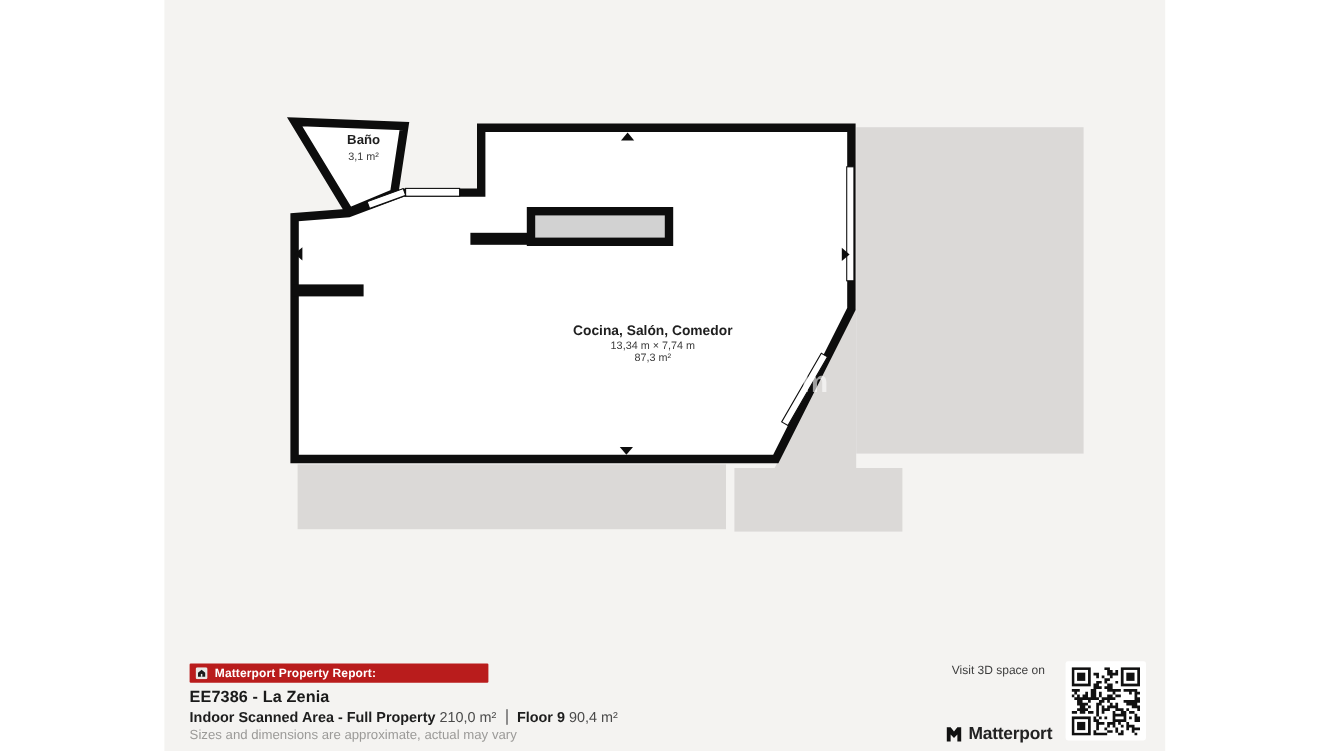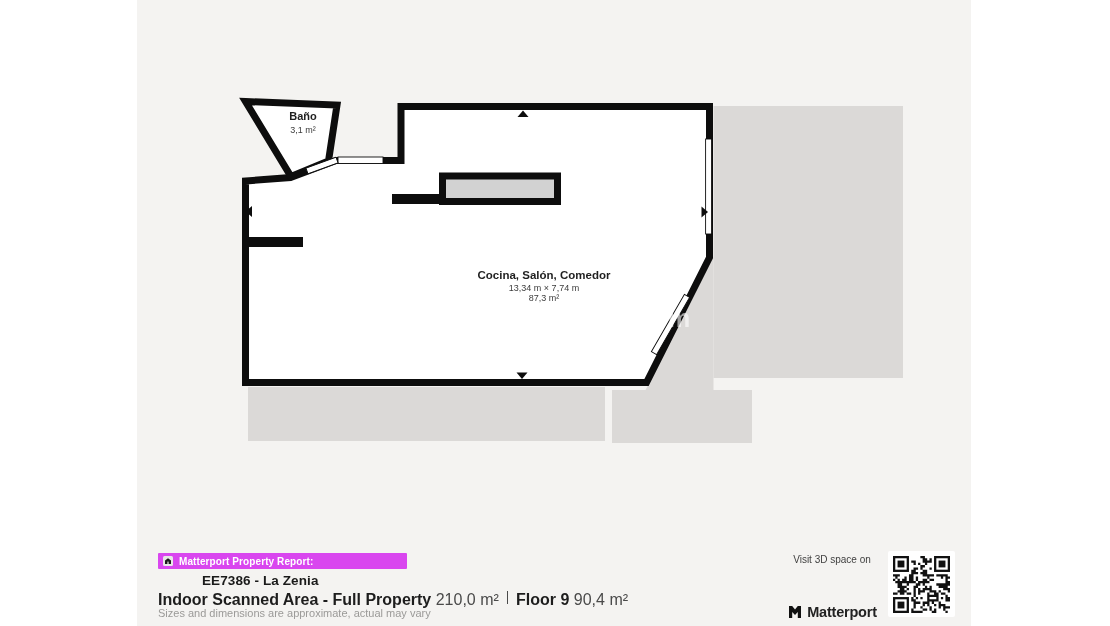--- a/index.html
+++ b/index.html
@@ -7,32 +7,31 @@
     width:1110px;height:626px;position:relative;overflow:hidden;
     background:#ffffff;
     font-family:"Liberation Sans", sans-serif;
   }
   .paper{position:absolute;left:137px;top:0;width:834px;height:626px;background:#f4f3f1;}
   .plan-svg{position:absolute;left:0;top:0;width:1110px;height:626px;}
 
   
   .report-bar{
     position:absolute;left:158px;top:553px;width:249px;height:16px;
-    background:#d946ef;border-radius:1px;display:flex;align-items:center;gap:6px;
+    background:#b91c1c;border-radius:1px;display:flex;align-items:center;gap:6px;
     padding:0;box-sizing:border-box;
   }
   .report-bar .bar-icon{margin-left:5px;display:flex;}
   .report-bar .bar-text{color:#ffffff;font-size:10px;font-weight:700;letter-spacing:.1px;}
   .property-title{
     position:absolute;left:158px;top:573px;font-size:13.5px;font-weight:700;color:#1a1a1a;
     letter-spacing:.1px;
-    margin-left:44px;
   }
   .info-line{
-    position:absolute;left:158px;top:591px;font-size:16px;color:#4a4a4a;
+    position:absolute;left:158px;top:591px;font-size:12px;color:#4a4a4a;
     display:flex;white-space:nowrap;
   }
   .info-line b{color:#1d1d1d;font-weight:700;}
   .info-sep{display:inline-block;width:1.2px;height:13px;background:#4a4a4a;margin:0 8px;}
   .disclaimer{
     position:absolute;left:158px;top:607px;font-size:11px;color:#9b9a98;
   }
 
   
   .visit-text{

